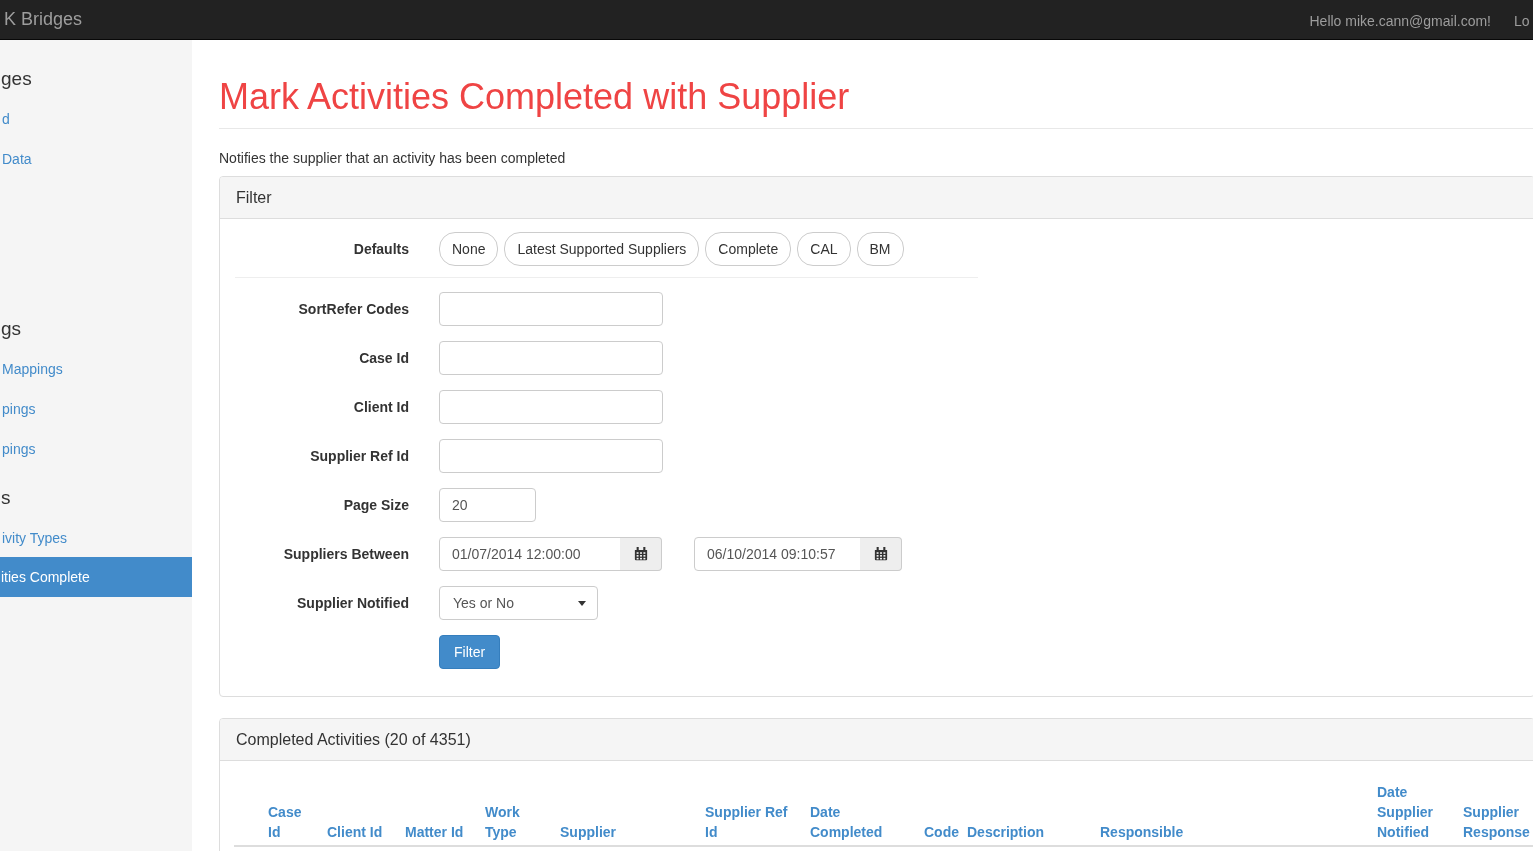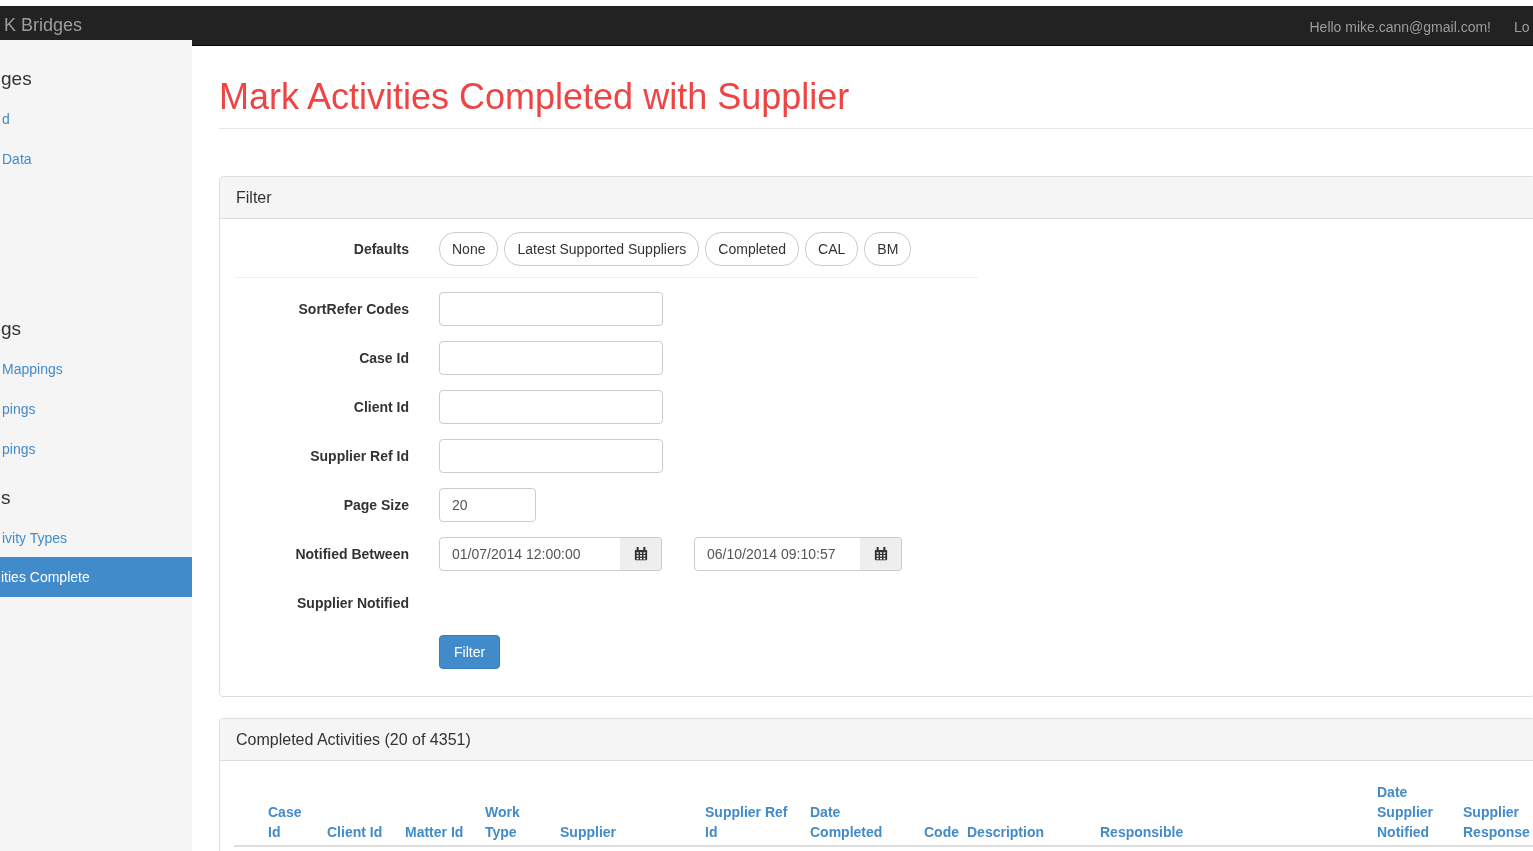--- a/index.html
+++ b/index.html
@@ -2,21 +2,21 @@
 <html><head>
 <meta charset="utf-8">
 <style>
   * { margin:0; padding:0; box-sizing:border-box; }
   html,body { width:1533px; height:851px; overflow:hidden; }
   body { font-family:"Liberation Sans", sans-serif; background:#fff; color:#333; }
   #app { position:relative; width:1533px; height:851px; overflow:hidden; background:#fff; }
 
   
   .navbar { position:absolute; left:0; top:0; width:1533px; height:40px;
-            background:#222222; border-bottom:1px solid #080808;margin-top:6px; }
+            background:#222222; border-bottom:1px solid #080808; }
   .navbar-brand { position:absolute; left:4px; top:9px; font-size:18px; color:#9d9d9d;
                   text-decoration:none; cursor:pointer; }
   .navbar-greeting { position:absolute; right:42px; top:13px; font-size:14px; color:#9d9d9d;
                      text-decoration:none; cursor:pointer; white-space:nowrap; }
   .navbar-logoff { position:absolute; left:1514px; top:13px; font-size:14px; color:#9d9d9d;
                    text-decoration:none; cursor:pointer; white-space:nowrap; }
 
   
   .sidebar { position:absolute; left:0; top:40px; width:192px; height:811px; background:#f5f5f5; }
   .side-heading { position:absolute; left:1px; font-size:19px; color:#333; white-space:nowrap; }
@@ -119,53 +119,54 @@
     <a class="side-link sl5">pings</a>
     <div class="side-heading sh3">s</div>
     <a class="side-link sl6">ivity Types</a>
     <div class="side-active">
       <span>ities Complete</span>
     </div>
   </div>
 
   <h1 class="page-title">Mark Activities Completed with Supplier</h1>
   <div class="page-hr"></div>
+  <div class="page-subtitle">Notifies the supplier that an activity has been completed</div>
 
   <div class="panel panel-filter">
     <div class="panel-heading">
       <span>Filter</span>
     </div>
   </div>
 
   <div class="ctl-label lab-defaults">Defaults</div>
   <div class="btn-row">
     <button class="btn-default">None</button>
     <button class="btn-default">Latest Supported Suppliers</button>
-    <button class="btn-default">Completed</button>
+    <button class="btn-default">Complete</button>
     <button class="btn-default">CAL</button>
     <button class="btn-default">BM</button>
   </div>
   <div class="form-hr"></div>
 
   <div class="ctl-label lab-supplier-codes">SortRefer Codes</div>
   <input class="txt in-supplier-codes" type="text" style="">
 
   <div class="ctl-label lab-case-id">Case Id</div>
   <input class="txt in-case-id" type="text" style="">
 
   <div class="ctl-label lab-client-id">Client Id</div>
   <input class="txt in-client-id" type="text" style="">
 
   <div class="ctl-label lab-supplier-ref-id">Supplier Ref Id</div>
   <input class="txt in-supplier-ref-id" type="text" style="">
 
   <div class="ctl-label lab-page-size">Page Size</div>
   <input class="txt in-page-size" type="text" value="20" style="">
 
-  <div class="ctl-label lab-completed-between">Notified Between</div>
+  <div class="ctl-label lab-completed-between">Suppliers Between</div>
   <input class="txt in-date-from" type="text" value="01/07/2014 12:00:00" style="">
   <div class="addon addon-from">
     <svg width="14" height="14" viewBox="0 0 16 16">
       <rect x="3" y="0" width="2.4" height="3.5" fill="#333"></rect>
       <rect x="10.6" y="0" width="2.4" height="3.5" fill="#333"></rect>
       <path d="M1 3.5 H15 V14 a1.2 1.2 0 0 1 -1.2 1.2 H2.2 A1.2 1.2 0 0 1 1 14 Z" fill="#333"></path>
       <g fill="#f5f5f5">
         <rect x="3" y="6" width="2.2" height="1.8"></rect>
           <rect x="6.9" y="6" width="2.2" height="1.8"></rect>
           <rect x="10.8" y="6" width="2.2" height="1.8"></rect>
@@ -192,20 +193,24 @@
           <rect x="6.9" y="9.2" width="2.2" height="1.8"></rect>
           <rect x="10.8" y="9.2" width="2.2" height="1.8"></rect>
         <rect x="3" y="12.4" width="2.2" height="1.8"></rect>
           <rect x="6.9" y="12.4" width="2.2" height="1.8"></rect>
           <rect x="10.8" y="12.4" width="2.2" height="1.8"></rect>
       </g>
     </svg>
   </div>
 
   <div class="ctl-label lab-supplier-notified">Supplier Notified</div>
+  <div class="select">
+    <span class="sel-text">Yes or No</span>
+    <span class="caret"></span>
+  </div>
 
   <button class="btn-primary">Filter</button>
 
   <div class="panel panel-results">
     <div class="panel-heading">
       <span>Completed Activities (20 of 4351)</span>
     </div>
   </div>
 
   <a class="col-h c-case">Case Id</a>

